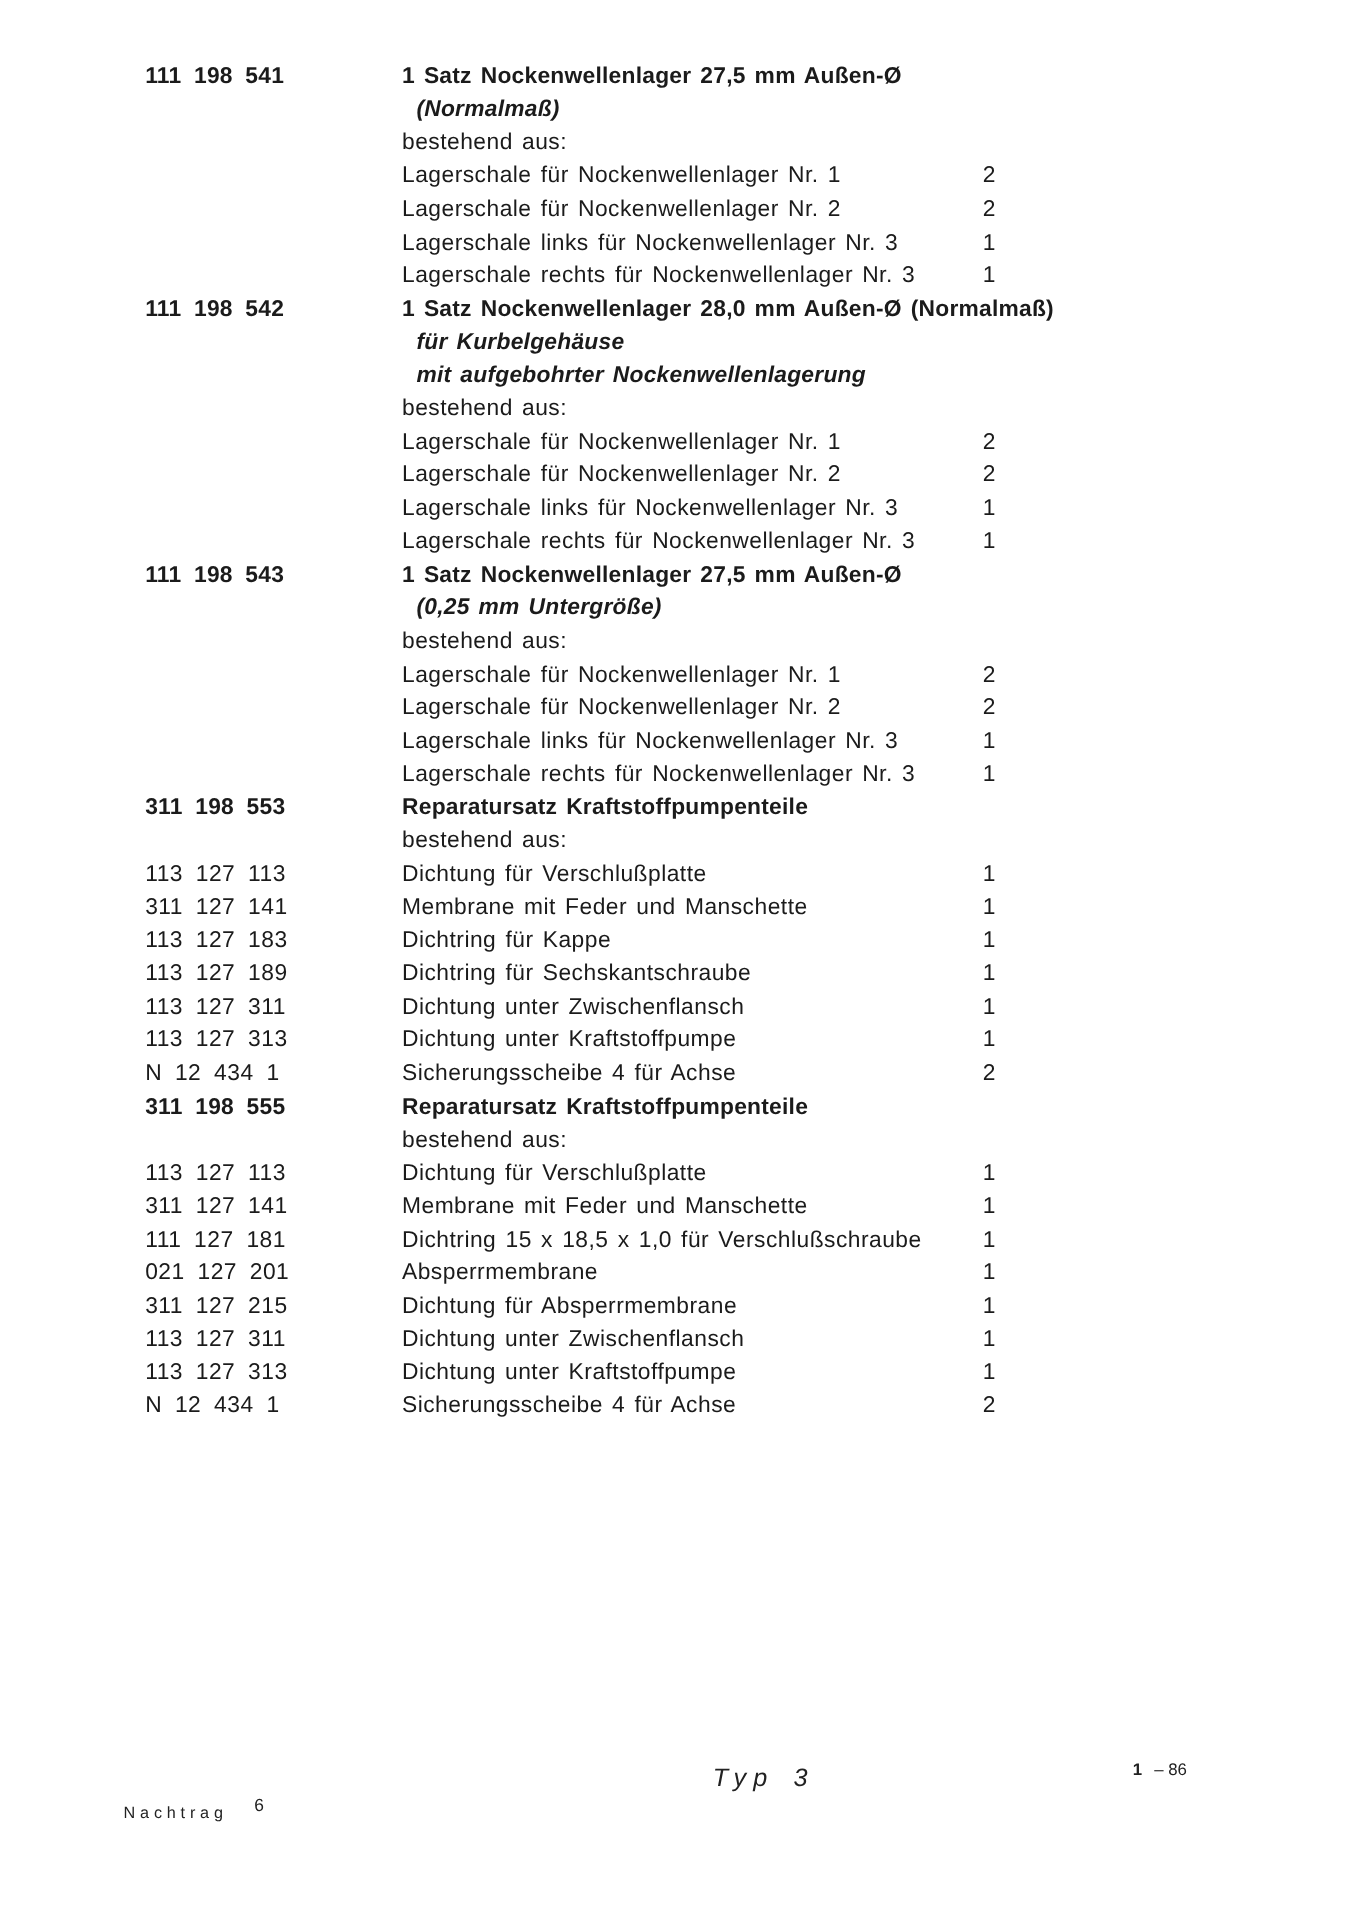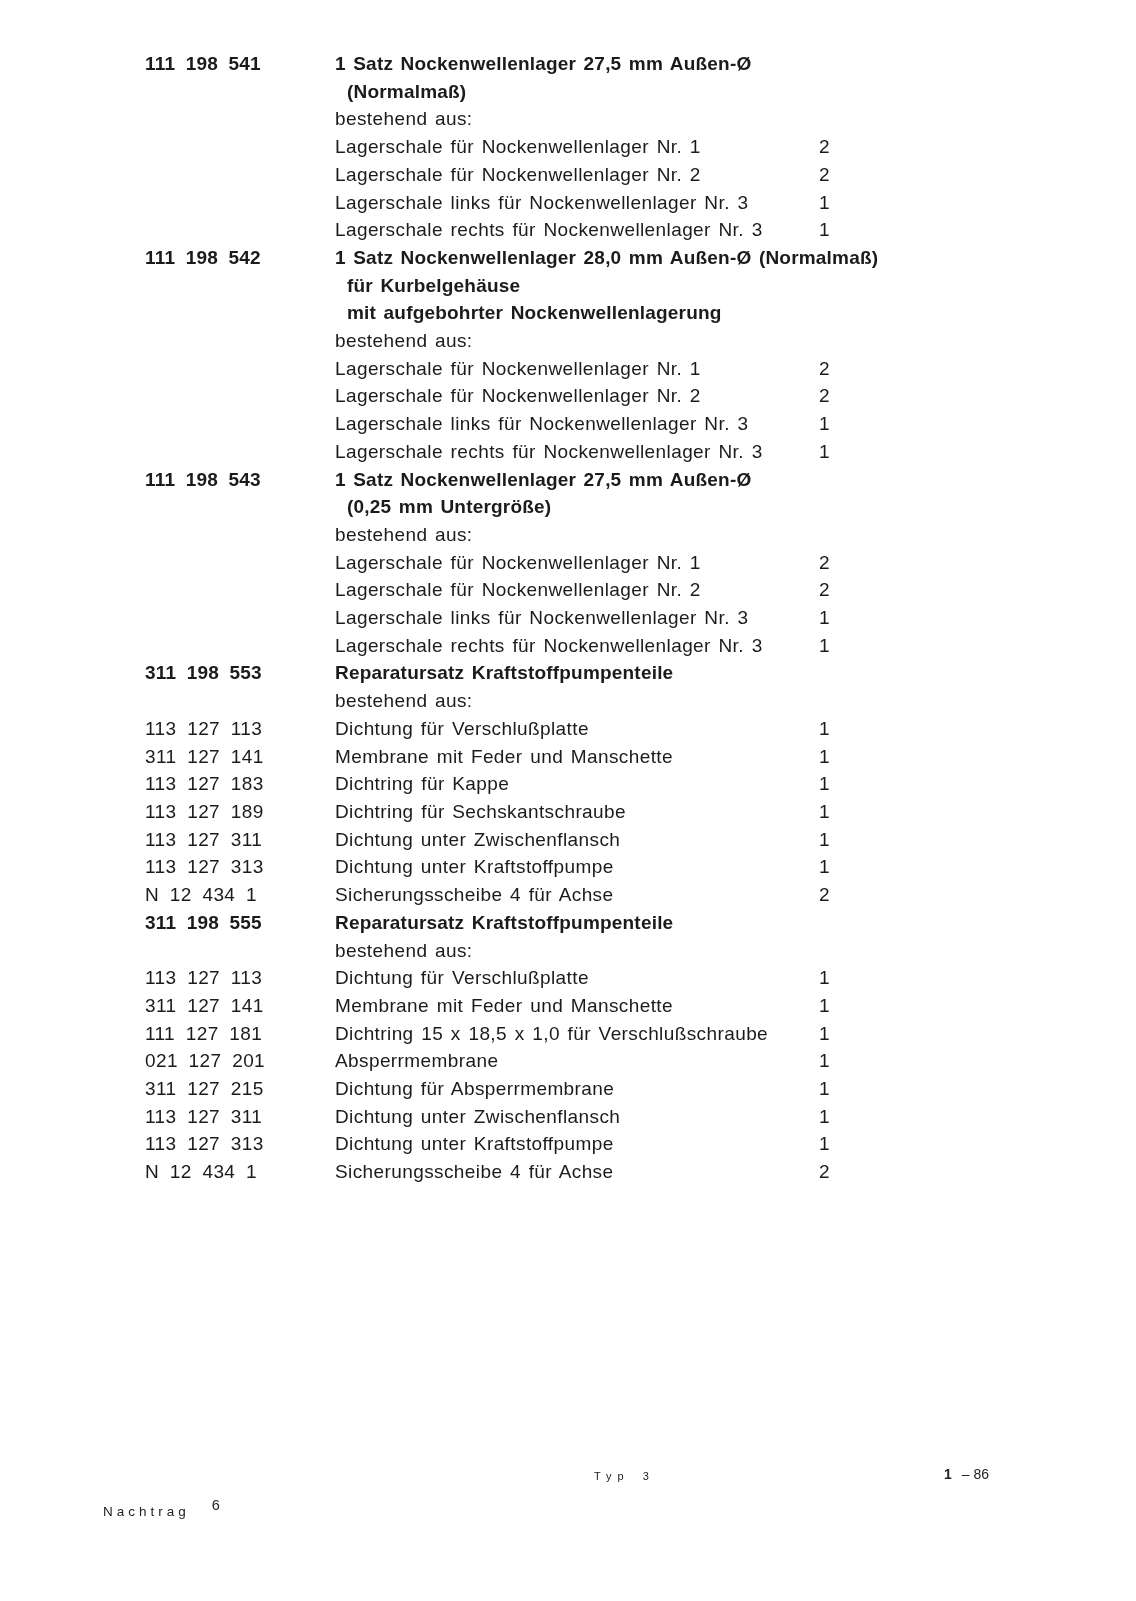--- a/index.html
+++ b/index.html
@@ -26,45 +26,46 @@
   .row {
     display: grid;
     grid-template-columns: 214px 455px 46px;
     line-height: 27.7px;
     font-size: 19px;
     letter-spacing: 0.4px;
   }
   .col-pn {
     word-spacing: 5px;
     white-space: nowrap;
-    margin-left: 24px;
   }
   .col-desc {
     word-spacing: 2px;
     white-space: nowrap;
   }
   .col-qty {
     text-align: right;
     padding-right: 6px;
   }
   .bold {
     font-weight: 700;
     letter-spacing: 0.2px;
   }
   .indent {
     padding-left: 12px;
+    font-style: italic;
   }
   .footer-typ {
     position: absolute;
     left: 594px;
     top: 1470px;
-    font-size: 11px;
+    font-size: 21px;
     letter-spacing: 6px;
     word-spacing: 4px;
     color: #222;
+    font-style: italic;
   }
   .footer-page {
     position: absolute;
     left: 944px;
     top: 1466px;
     font-size: 14px;
     color: #222;
   }
   .footer-page .pg-bold {
     font-weight: 700;

